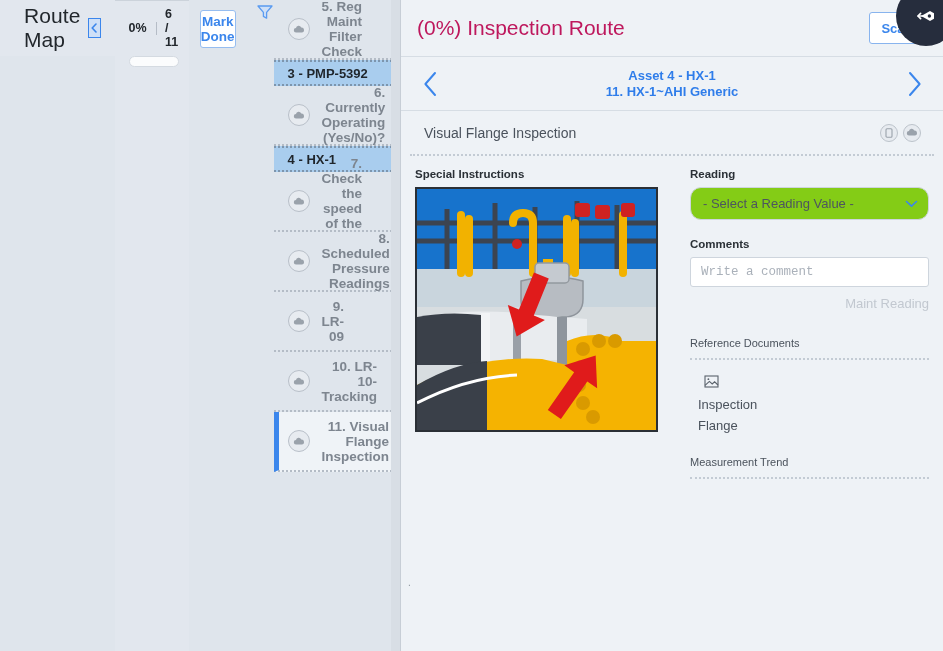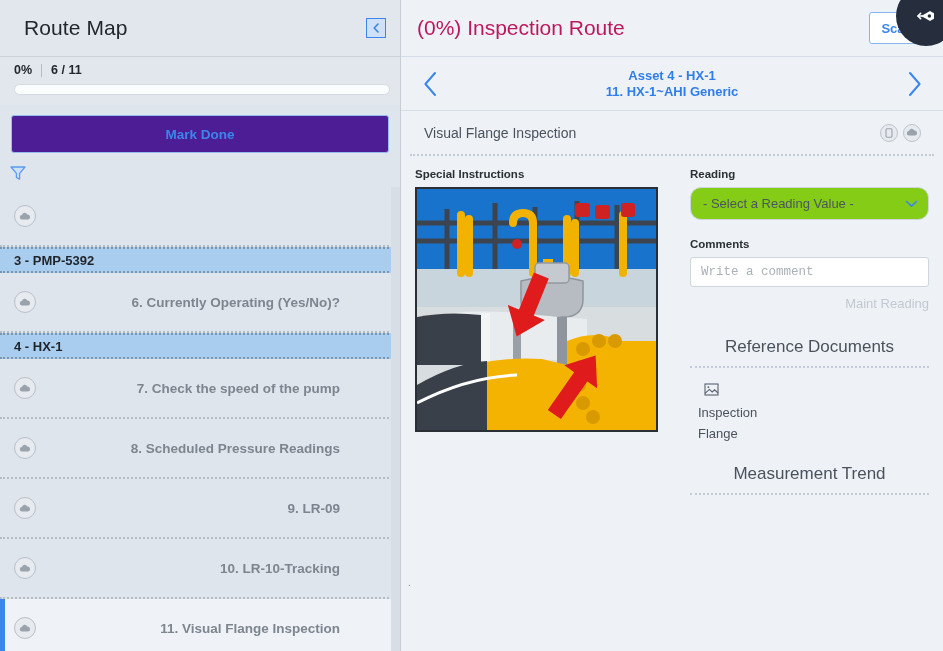--- a/index.html
+++ b/index.html
@@ -8,21 +8,21 @@
     font-family: "Liberation Sans", sans-serif;
     background: #eef2f6;
     overflow: hidden;
   }
   .app { display: flex; width: 943px; height: 651px; }
 
   
   .left-panel {
     width: 401px; height: 651px;
     background: #dfe5ec;
-    display: flex; flex-direction: column;
+    display: flex; flex-direction: row;
     position: relative;
     border-right: 1px solid #c7ced6;
   }
   .lp-header {
     height: 56px; flex: 0 0 56px;
     display: flex; align-items: center; justify-content: space-between;
     padding: 0 14px 0 24px;
     background: #e2e7ee;
   }
   .lp-title {
@@ -50,21 +50,21 @@
   .prog-bar {
     margin-top: 7px;
     height: 11px; border-radius: 6px;
     background: #fbfcfd;
     border: 1px solid #d4dae1;
   }
 
   .lp-markdone-wrap { flex: 0 0 56px; padding: 10px 11px 0 11px; background:#dfe5ec; }
   .mark-done {
     width: 100%; height: 38px;
-    background: #4c1d95;
+    background: #ffffff;
     border: 1px solid #96bdf0;
     border-radius: 3px;
     color: #3b86ec;
     font-size: 13.5px; font-weight: bold;
     cursor: pointer;
     font-family: "Liberation Sans", sans-serif;
   }
 
   .lp-filter { flex: 0 0 26px; padding-left: 9px; padding-top:3px; background:#dfe5ec; }
   .filter-icon { width: 18px; height: 18px; cursor:pointer; display:block; }
@@ -187,22 +187,22 @@
     width: 100%; padding: 0 10px;
     font-size: 12.5px; color: #2a3036;
     font-family: Liberation Mono, monospace;
   }
   .comment-box::placeholder { color: #aab1ba; }
   .clear-reading {
     text-align: right; margin-top: 9px;
     font-size: 13px; color: #c2c8d0; cursor: pointer;
   }
   .sec-head {
-    margin-top: 26px; font-size: 17px; color: #4a525c;
-    padding-bottom: 9px; border-bottom: 2px dotted #c3cbd4; text-align: center;
+    margin-top: 26px; font-size: 11px; color: #4a525c;
+    padding-bottom: 9px; border-bottom: 2px dotted #c3cbd4;
   }
   .refdoc {
     margin-top: 14px; padding-left: 8px;
     font-size: 13px; color: #4a525c; line-height: 21px; cursor: pointer;
   }
   .broken-img { width: 15px; height: 15px; display:block; margin-bottom: 5px; margin-left:6px; }
   .tiny-dot { position: absolute; left: 7px; top: 577px; color:#8c939c; font-size:10px; }
 </style>
 </head>
 <body>
@@ -239,20 +239,21 @@
       </svg>
     </div>
 
     <div class="lp-list" id="task-list">
       <div class="task-row">
           <div class="task-icon">
             <svg width="12" height="9" viewBox="0 0 12 9">
               <path d="M3 7.5 a2.2 2.2 0 0 1 0-4.4 a2.7 2.7 0 0 1 5.2-.6 a2.3 2.3 0 0 1 .6 5 Z" fill="#9aa2ab"></path>
             </svg>
           </div>
+          <div class="task-label">5. Reg Maint Filter Check</div>
         </div>
         <div class="asset-row">
           <span>3 - PMP-5392</span>
         </div>
         <div class="task-row">
           <div class="task-icon">
             <svg width="12" height="9" viewBox="0 0 12 9">
               <path d="M3 7.5 a2.2 2.2 0 0 1 0-4.4 a2.7 2.7 0 0 1 5.2-.6 a2.3 2.3 0 0 1 .6 5 Z" fill="#9aa2ab"></path>
             </svg>
           </div>

